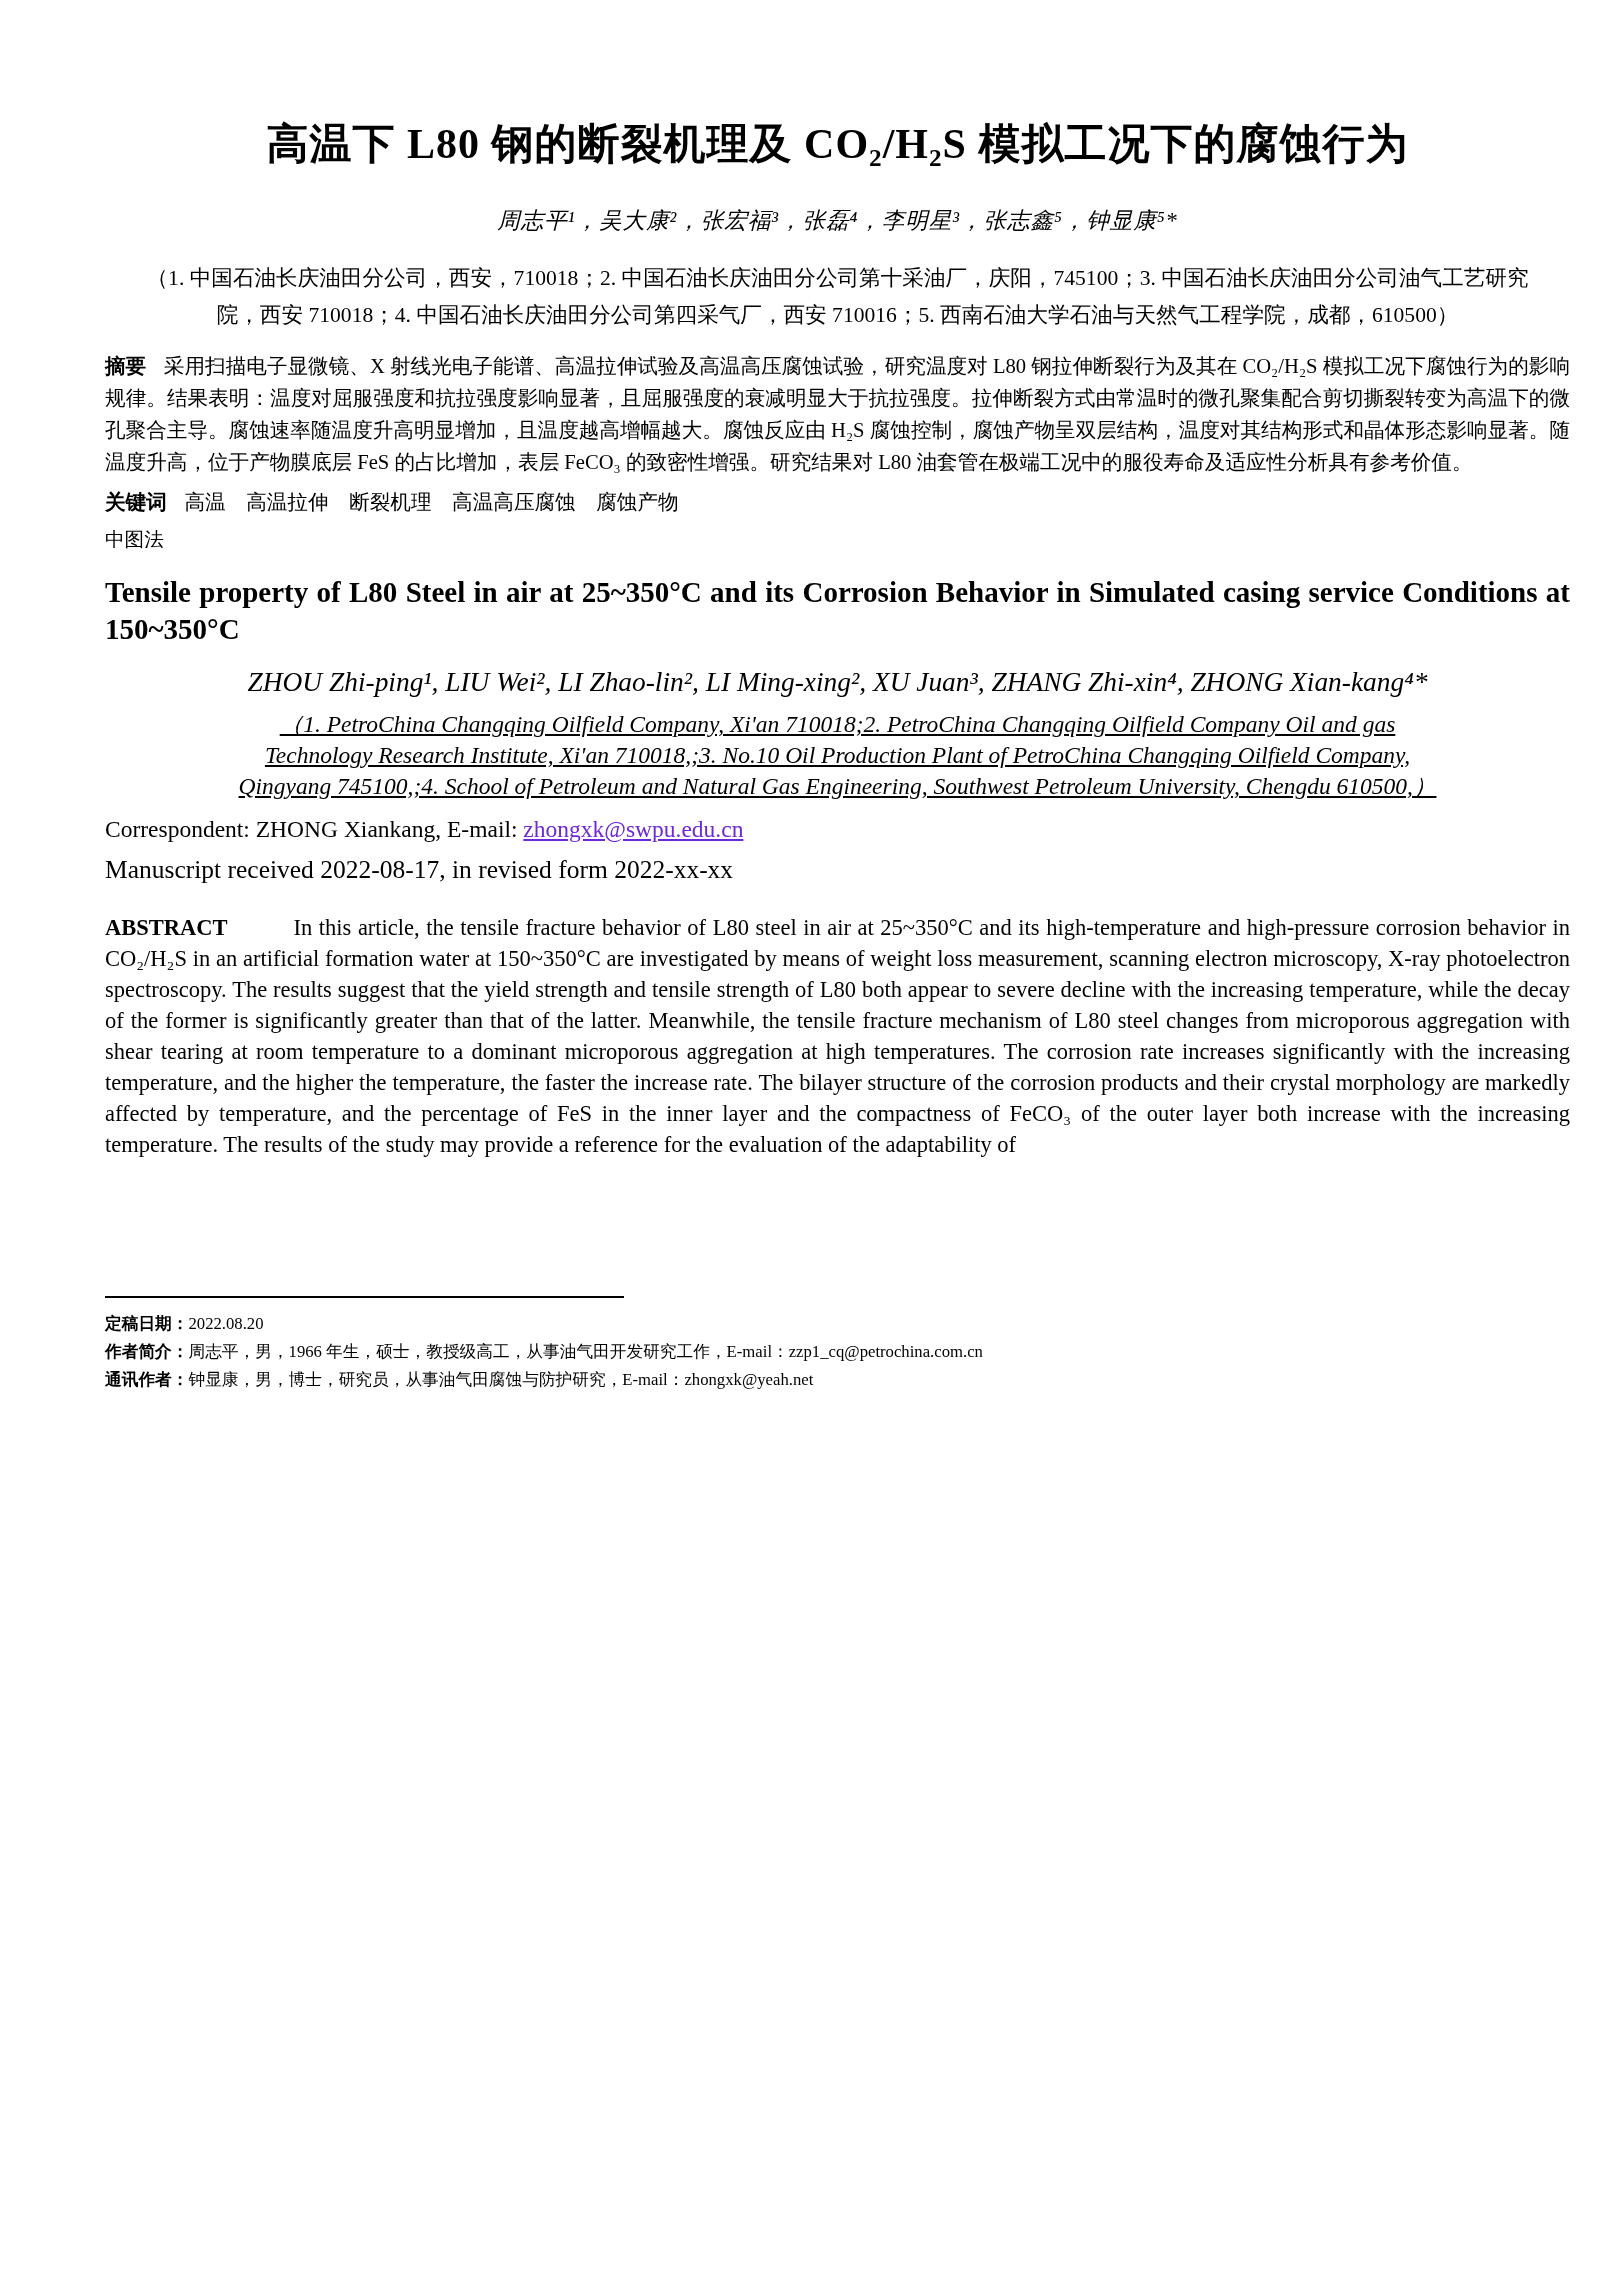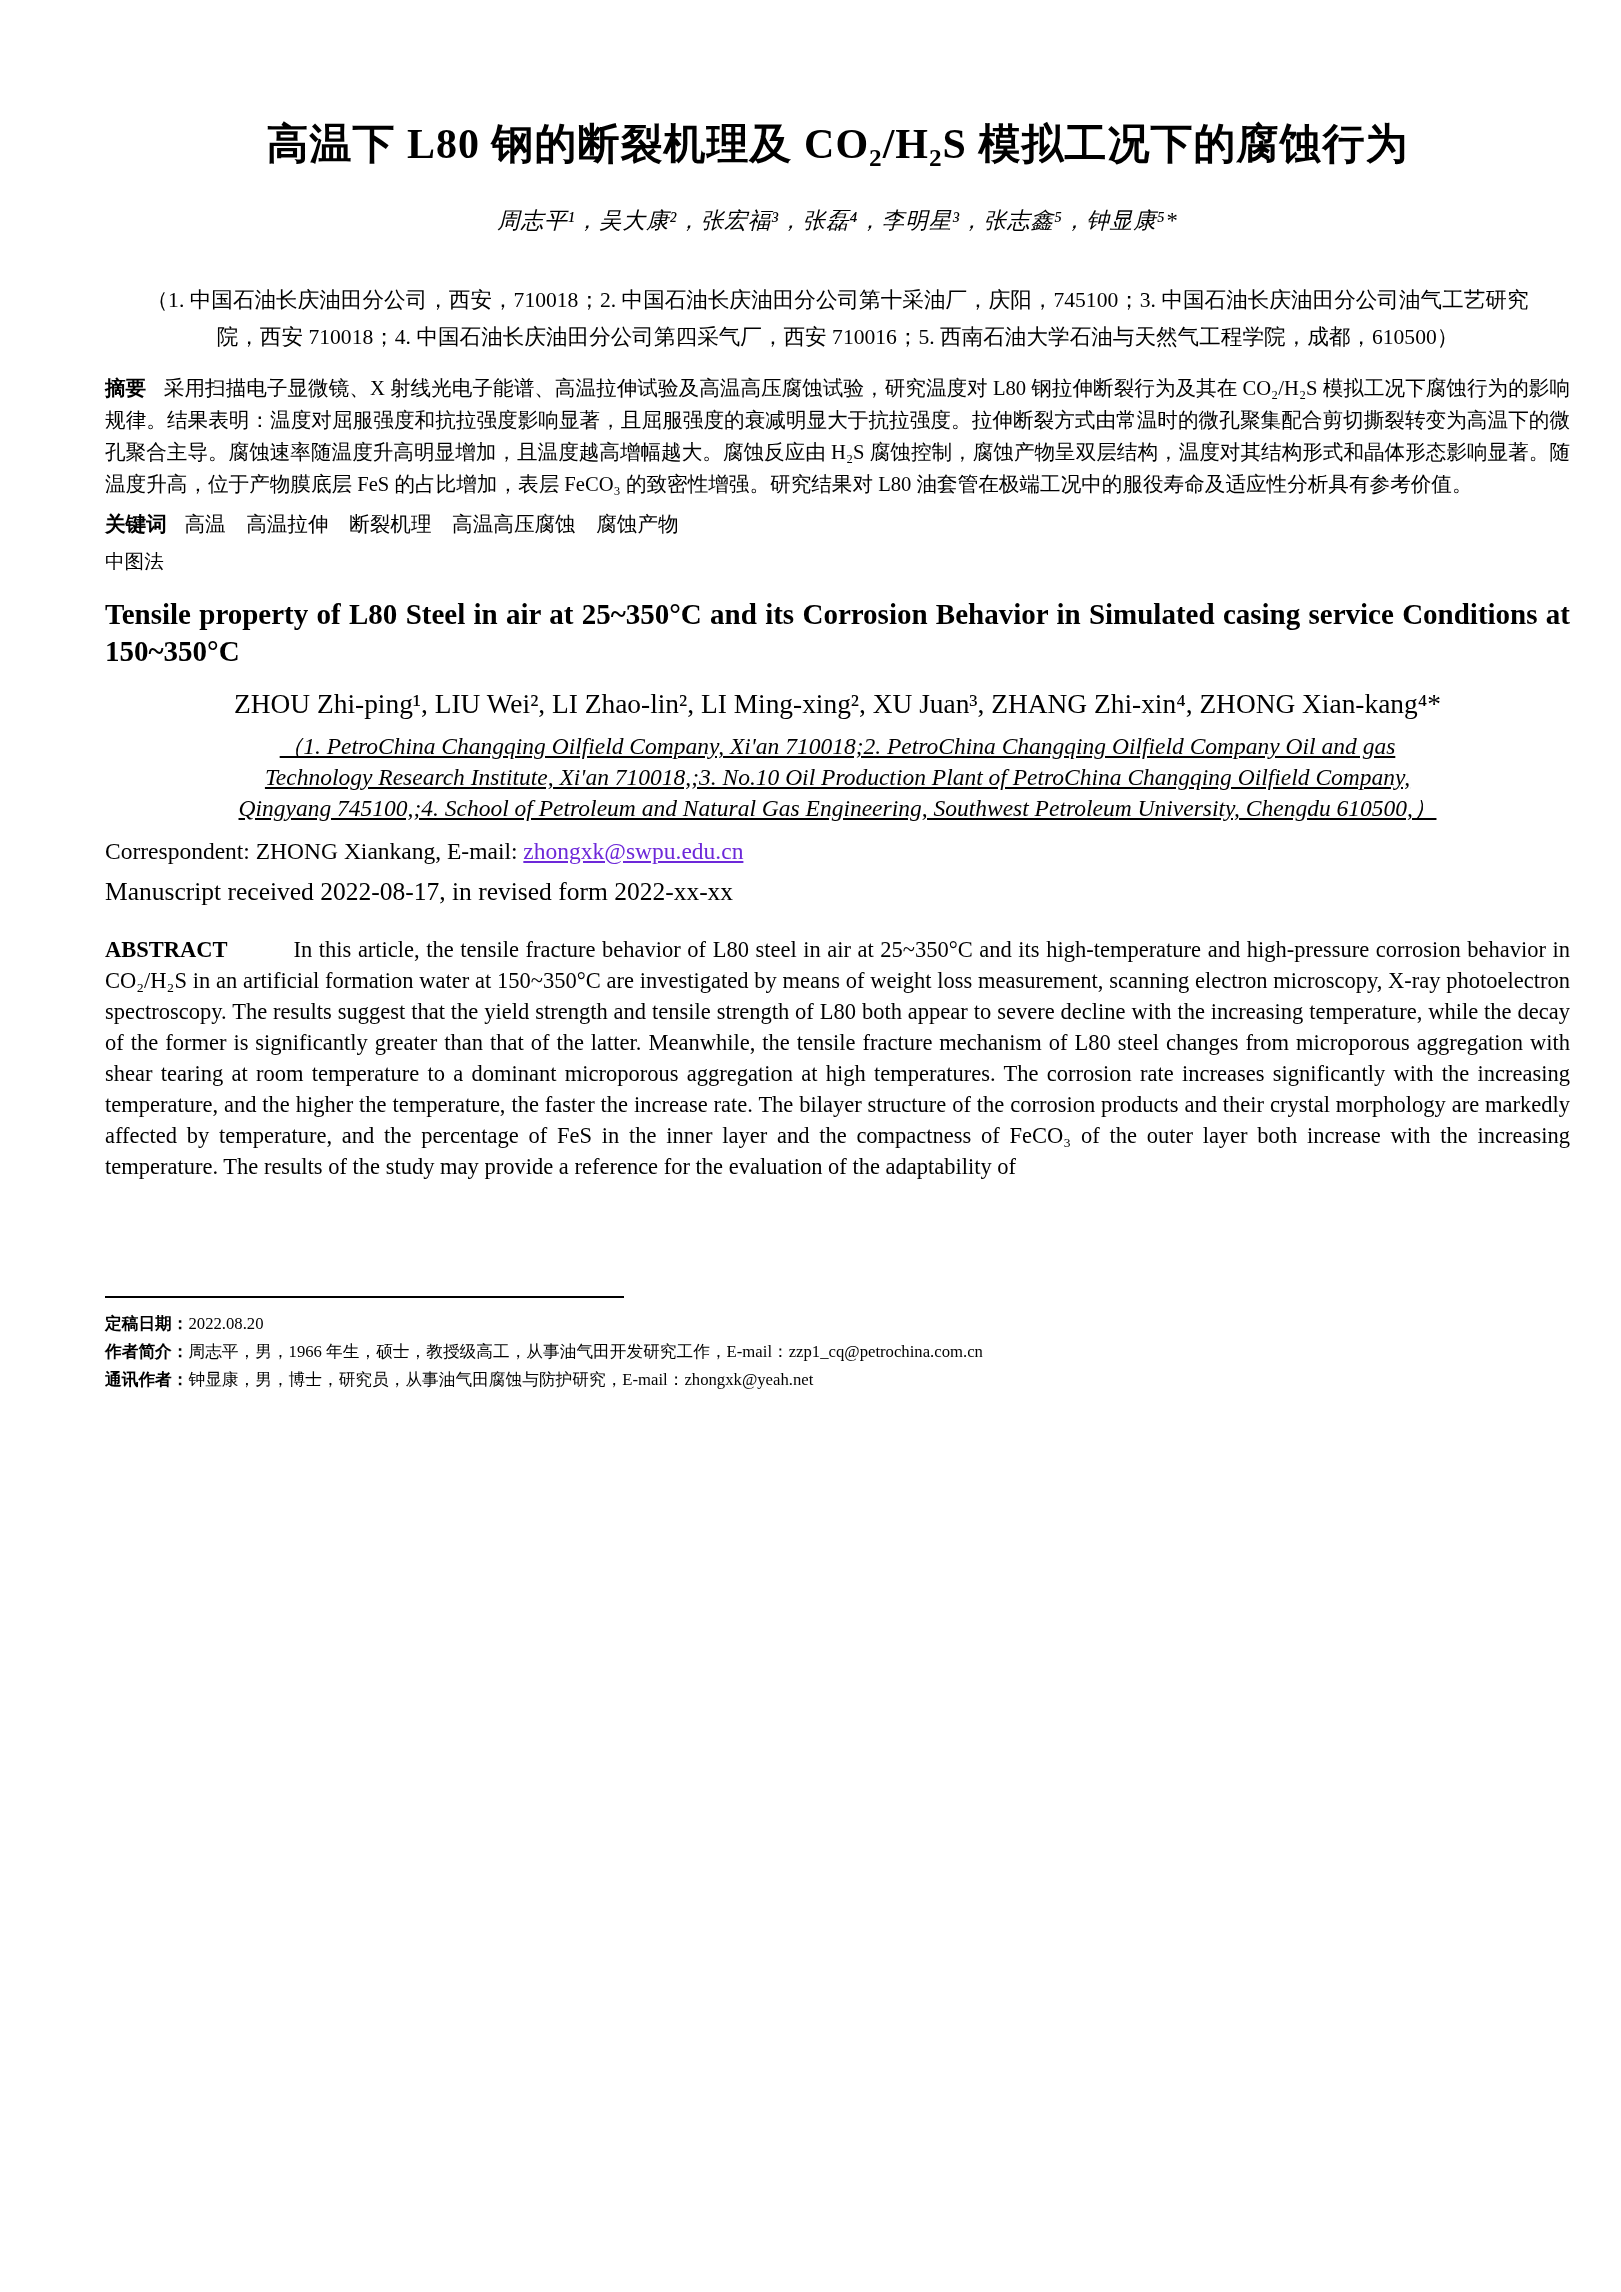--- a/index.html
+++ b/index.html
@@ -20,21 +20,21 @@
     line-height: 1.62;
     text-align: center;
     max-width: 1313px;
     margin: 0 auto 27.4px auto;
     letter-spacing: 1px;
   }
   .authors-cn {
     font-size: 22.5px;
     font-style: italic;
     text-align: center;
-    margin-bottom: 46px;
+    margin-bottom: 24px;
     letter-spacing: 1px;
   }
   .affil-cn {
     font-size: 21.6px;
     line-height: 37px;
     text-align: center;
     max-width: 1392px;
     margin: 0 auto 15.7px auto;
   }
   .abstract-cn {
@@ -63,20 +63,21 @@
     font-weight: 700;
     line-height: 1.28;
     text-align: justify;
     margin-bottom: 15.7px;
   }
   .authors-en {
     font-size: 27.4px;
     line-height: 1.35;
     text-align: center;
     margin-bottom: 7.8px;
+    font-style: italic;
   }
   .affil-en {
     font-size: 23.5px;
     font-style: italic;
     line-height: 1.32;
     text-align: center;
     max-width: 1206px;
     margin: 0 auto 13.7px auto;
     text-decoration: underline;
   }

